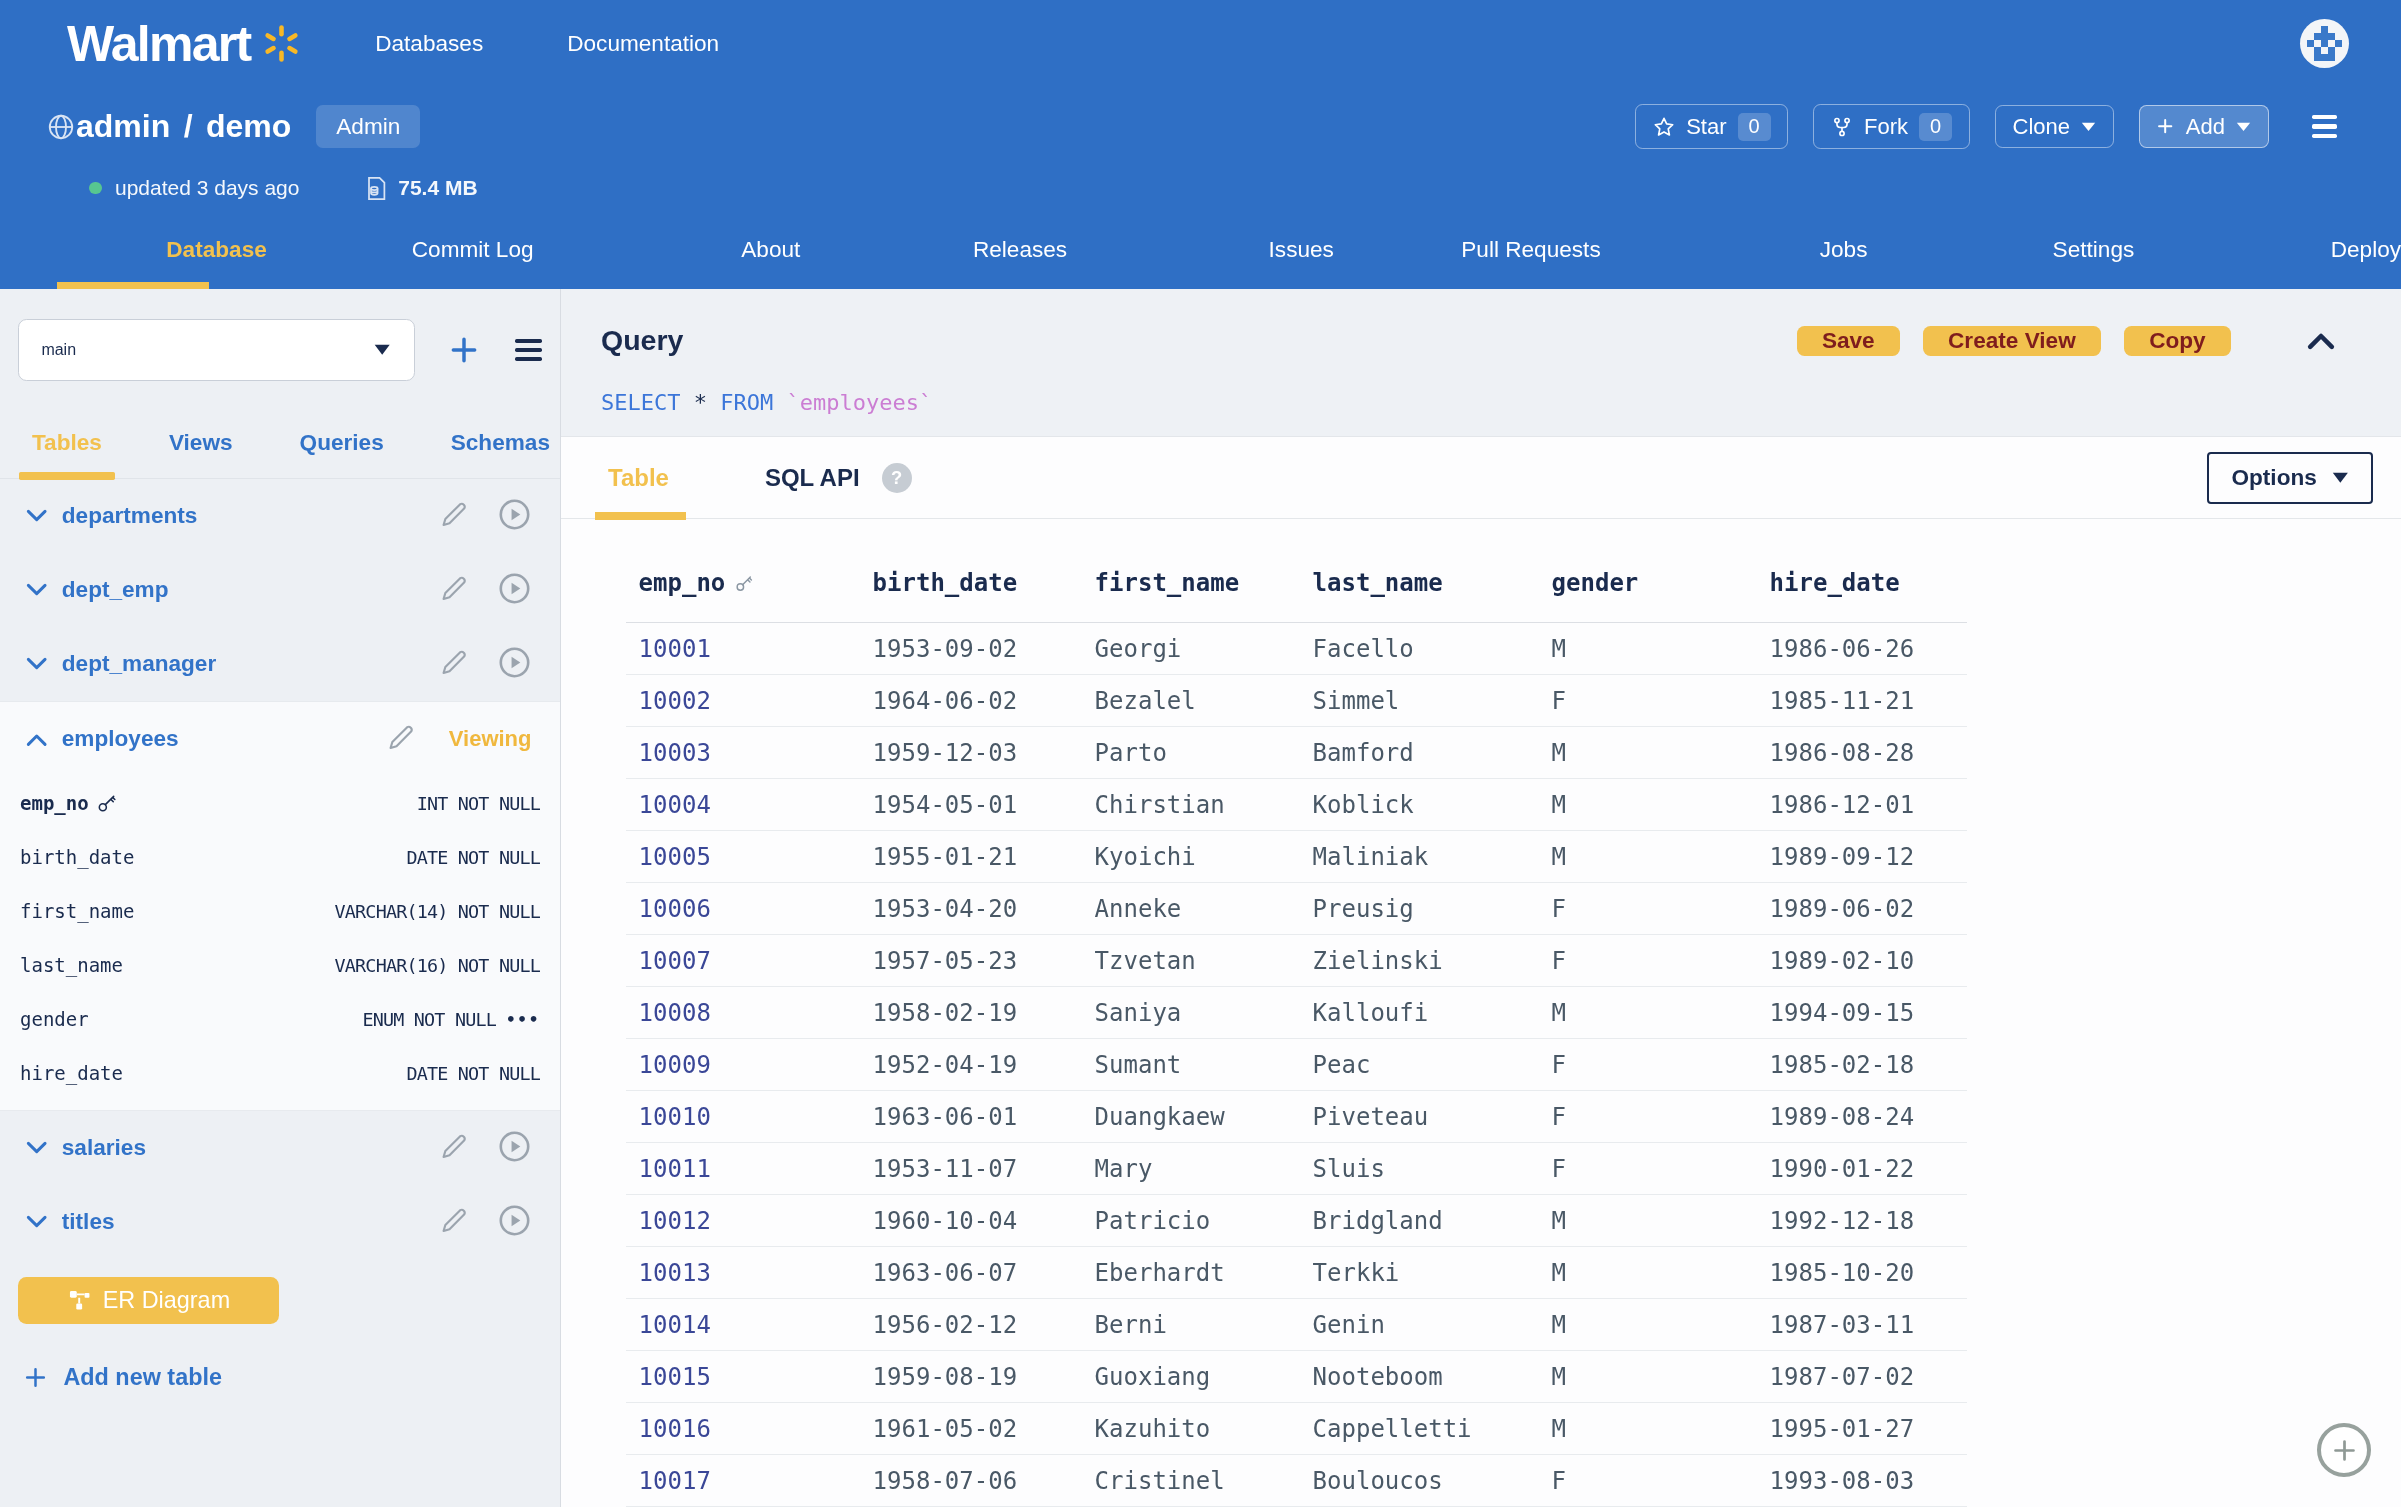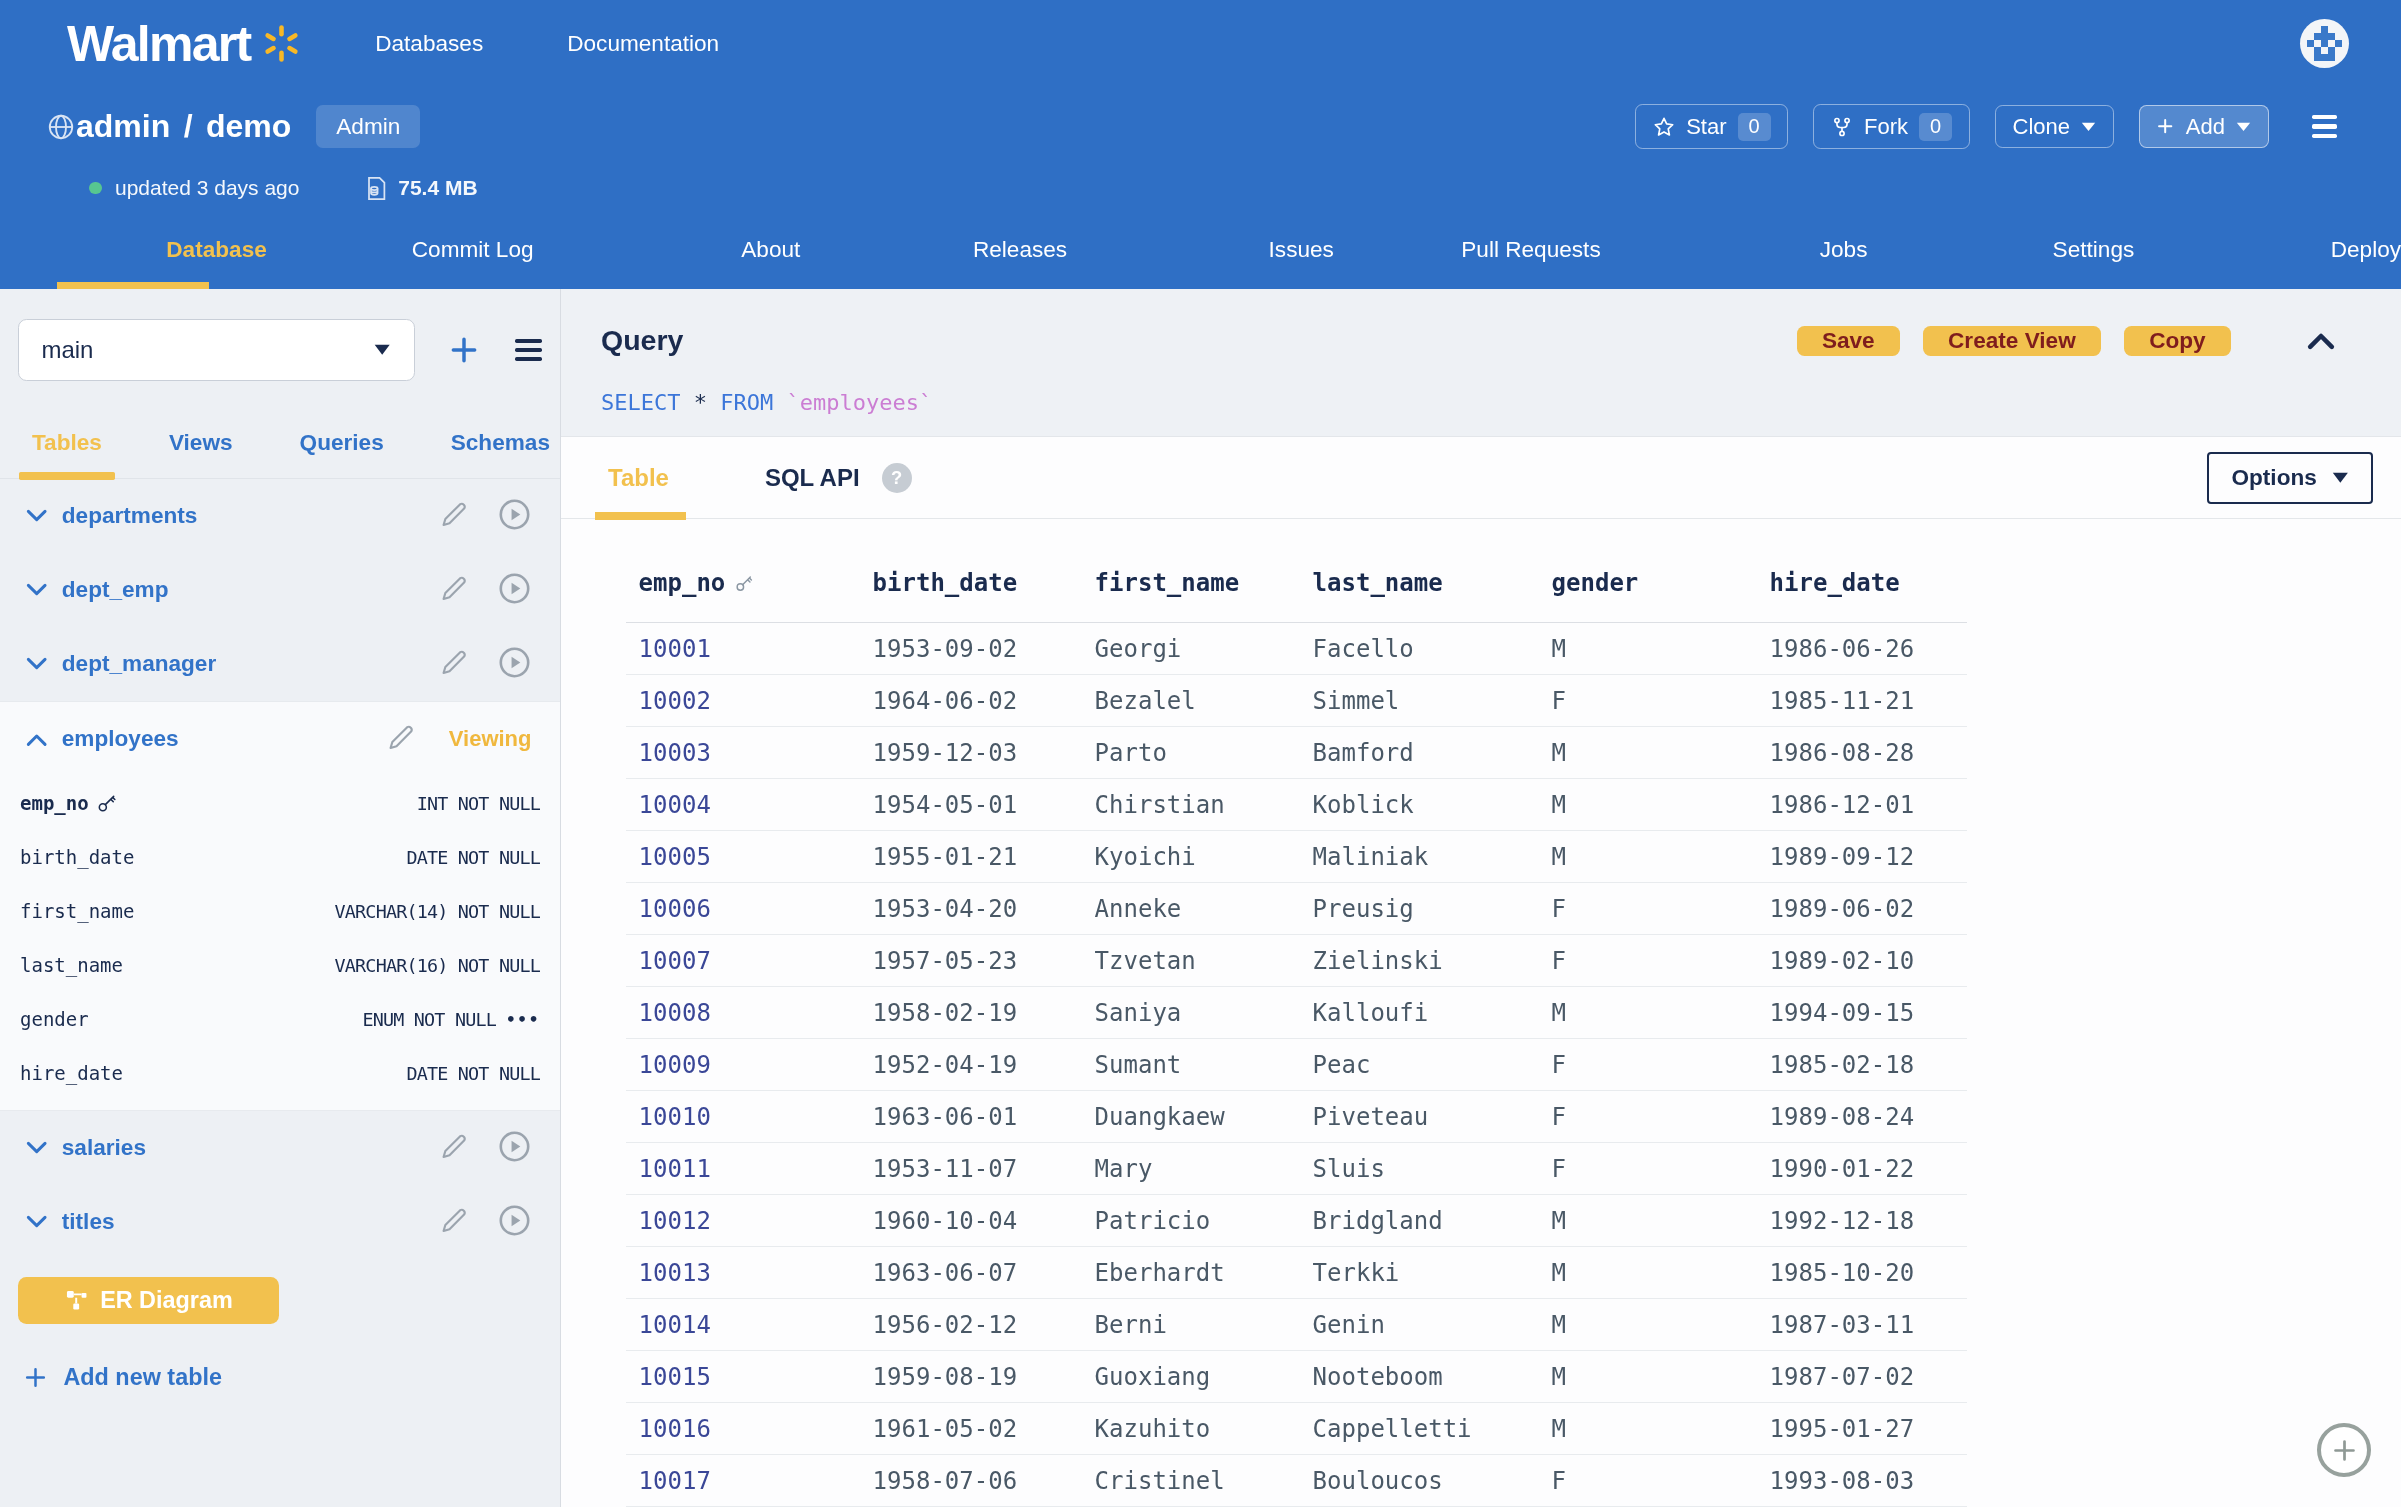--- a/index.html
+++ b/index.html
@@ -51,21 +51,21 @@
         width:152px;height:7.5px;background:var(--yellow)}
 
   
   .content{display:flex;height:1218px}
 
   
   .sidebar{width:561px;flex:0 0 561px;background:var(--sidebar-bg);
            border-right:1.7px solid #d8dce2;padding-top:30px;overflow:hidden}
   .branch-row{display:flex;align-items:center;padding:0 18.4px}
   .select{width:409px;height:62px;background:#fff;border:1.7px solid #c9cfd8;border-radius:8.4px;
-          display:flex;align-items:center;padding:0 22px;color:var(--navy);font-size:24px;font-weight:500}
+          display:flex;align-items:center;padding:0 22px;color:var(--navy);font-size:16px;font-weight:500}
   .select .sel-caret{margin-left:auto;display:flex}
   .branch-plus{margin-left:33px;display:flex;color:var(--link-blue)}
   .side-burger{margin-left:35px;display:flex;flex-direction:column;gap:5px}
   .side-burger i{display:block;width:27px;height:4.2px;border-radius:1.7px;background:var(--navy)}
 
   .side-tabs{display:flex;gap:67px;padding-left:32px;margin-top:49px;border-bottom:1.7px solid #e0e4e9}
   .stab{font-size:22.6px;font-weight:700;color:var(--link-blue);padding-bottom:22px;position:relative}
   .stab.active{color:var(--yellow)}
   .stab.active::after{content:"";position:absolute;left:-12.6px;right:-12.6px;bottom:-1.7px;height:7.5px;
         background:var(--yellow);border-radius:1.7px}
@@ -78,21 +78,21 @@
 
   .expanded{background:var(--expanded-bg);border-top:1.7px solid #e7eaee;border-bottom:1.7px solid #e7eaee;padding-bottom:10px}
   .col-row{height:54px;display:flex;align-items:center;padding:0 20px;
            font-family:"DejaVu Sans Mono",monospace;color:var(--navy)}
   .col-name{font-size:19px;display:flex;align-items:center;gap:8.4px}
   .col-name.pk{font-weight:700}
   .col-type{margin-left:auto;font-size:18.4px;letter-spacing:-0.8px;display:flex;align-items:center;gap:10px}
   .more-dots{font-size:16px;letter-spacing:1.7px;font-weight:700}
 
   .er-btn{margin:18.4px 0 0 18.4px;width:261px;height:47px;background:var(--yellow);border:none;
-          border-radius:8.4px;color:#fff;font-size:23.4px;font-weight:700;
+          border-radius:8.4px;color:#fff;font-size:23.4px;font-weight:400;
           display:flex;align-items:center;justify-content:center;gap:11.7px}
   .add-table{margin:40px 0 0 23.4px;display:flex;align-items:center;gap:15px;
              color:var(--link-blue);font-size:23.4px;font-weight:600}
 
   
   .main{flex:1;display:flex;flex-direction:column;position:relative;min-width:0}
   .query-panel{background:var(--panel-bg);height:180px;padding:35px 65px 0 40px;border-bottom:1.7px solid #e3e6ea}
   .qp-head{display:flex;align-items:center}
   .qp-title{font-size:28.5px;font-weight:700;color:var(--navy)}
   .qp-actions{margin-left:auto;display:flex;gap:23.4px;align-items:center}

